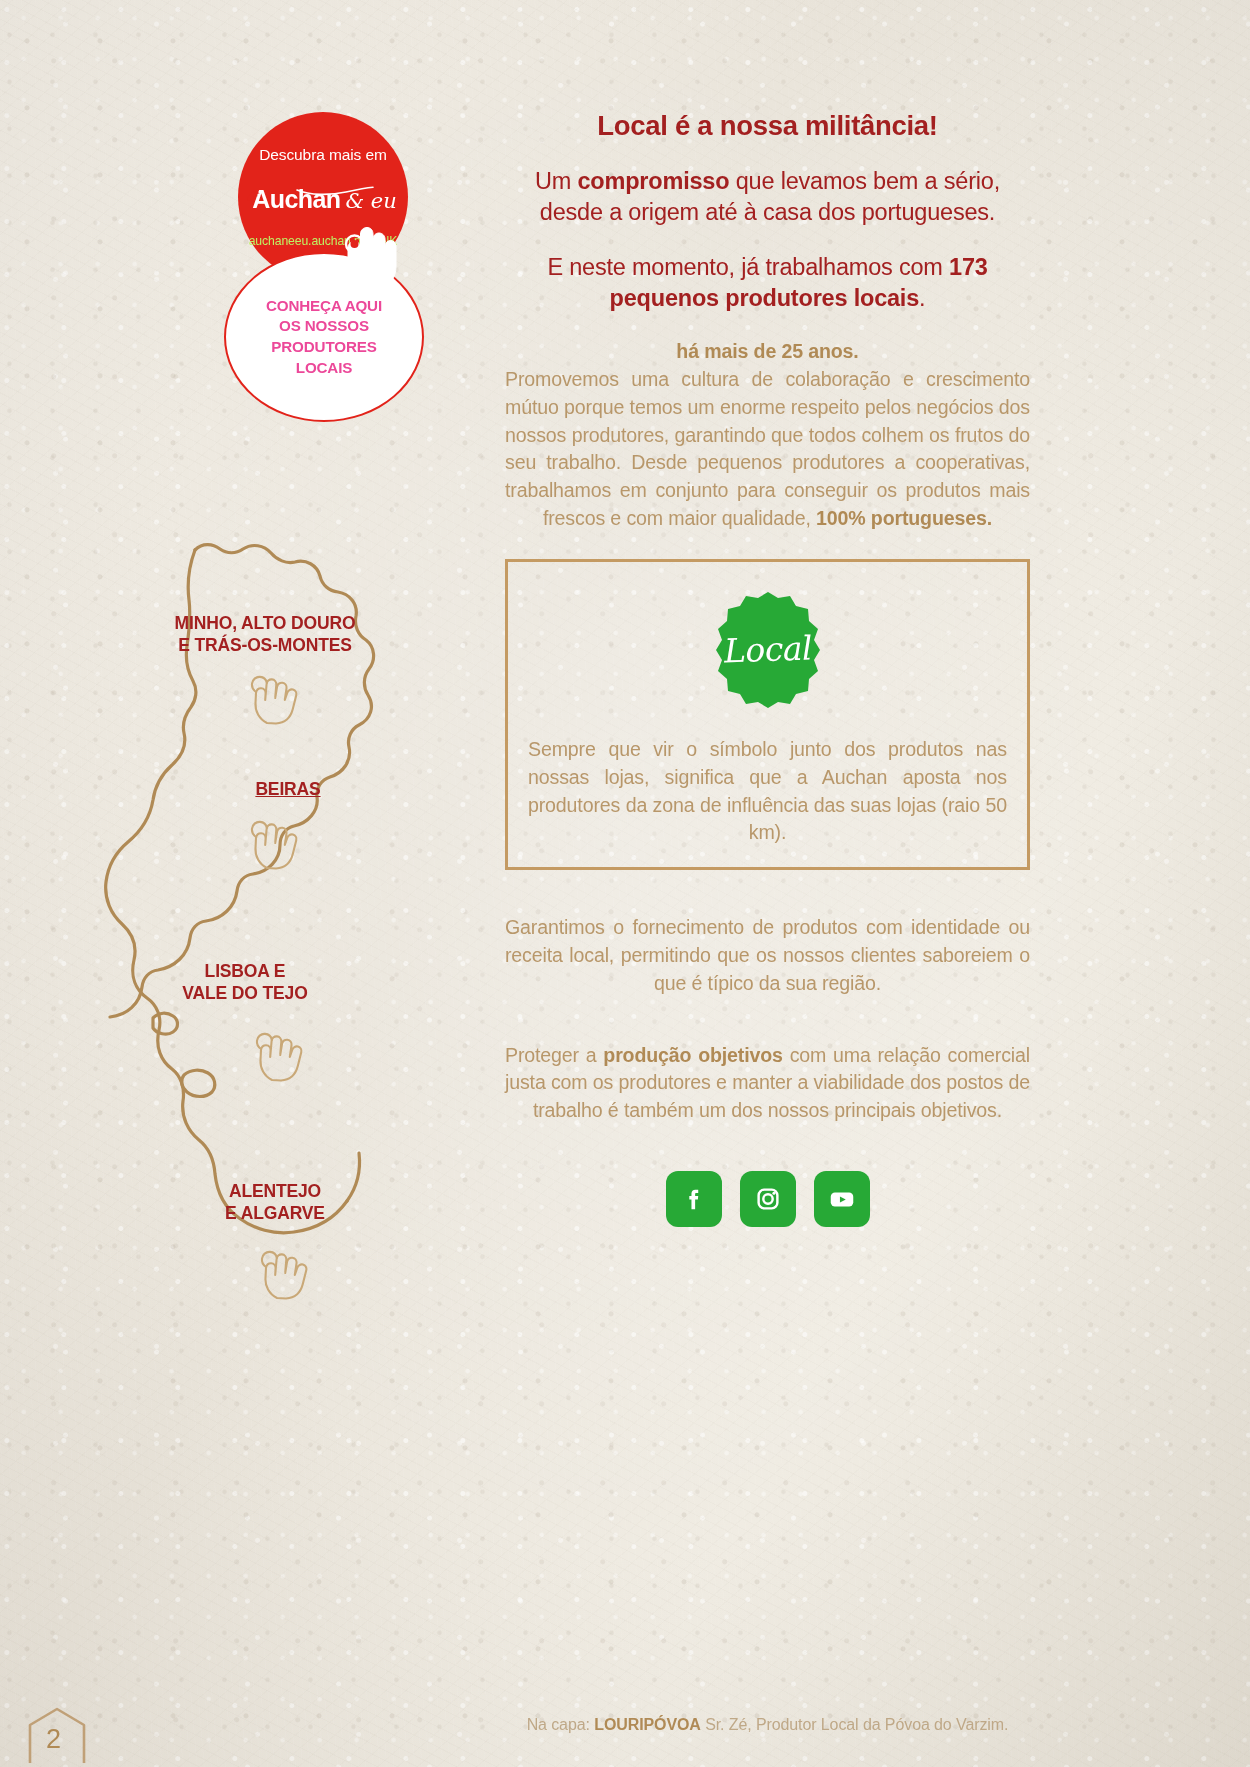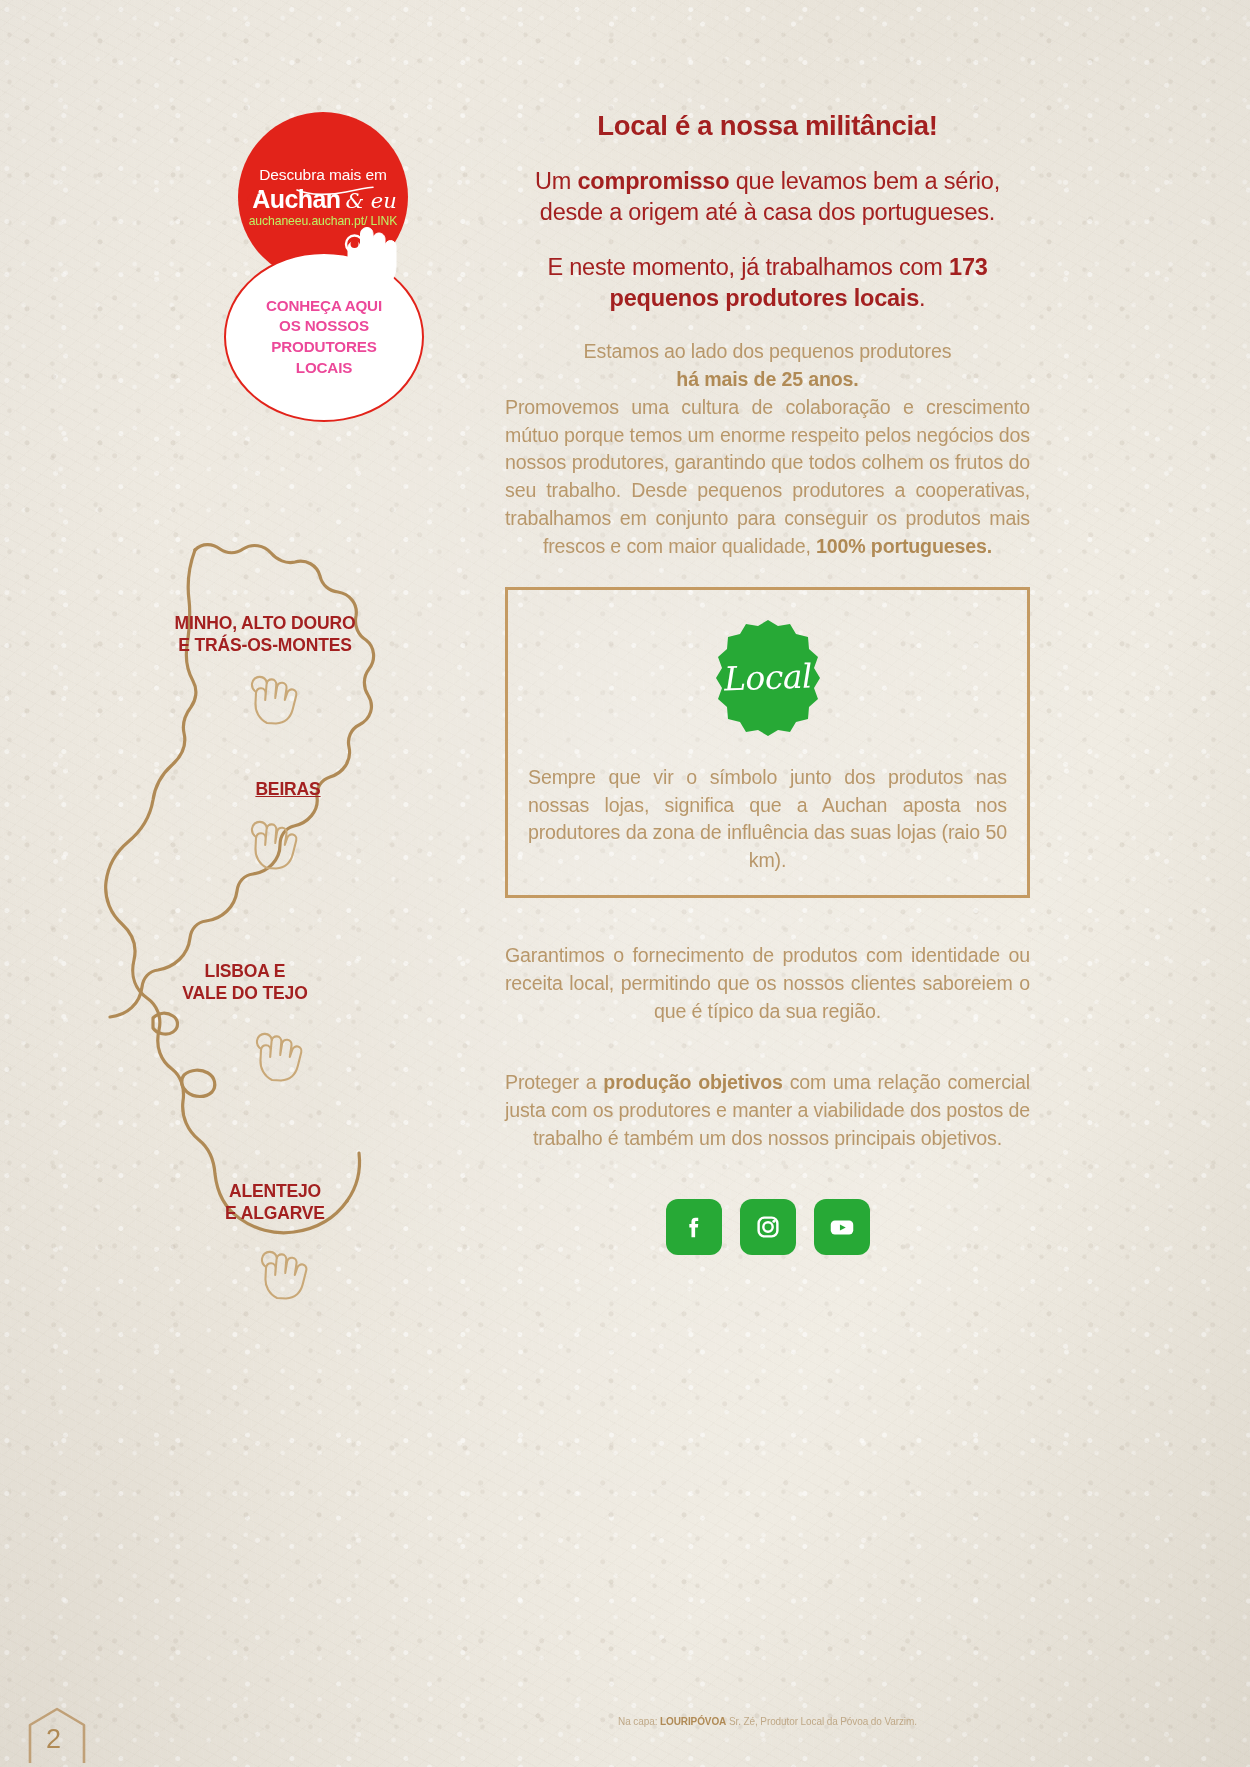--- a/index.html
+++ b/index.html
@@ -51,21 +51,21 @@
   #badge-group { position: absolute; left: 224px; top: 112px; width: 200px; height: 310px; }
 
   .bubble-red {
     position: absolute;
     left: 14px; top: 0;
     width: 170px; height: 170px;
     background: #e2231a;
     border-radius: 50%;
     display: flex; flex-direction: column;
     align-items: center; justify-content: center;
-    gap: 0;
+    gap: 20px;
   }
   .bubble-red::after {
     content: "";
     position: absolute;
     left: 28px; bottom: -22px;
     width: 0; height: 0;
     border-left: 26px solid transparent;
     border-right: 12px solid transparent;
     border-top: 34px solid #e2231a;
     transform: rotate(-8deg);
@@ -246,21 +246,21 @@
     display: flex; align-items: center; justify-content: center;
   }
 
   
   #footer-caption {
     position: absolute;
     left: 505px; top: 1716px;
     width: 525px;
     text-align: center;
     color: #bfa887;
-    font-size: 10px;
+    font-size: 16px;
     letter-spacing: -0.1px;
   }
   #footer-caption b { color: #b08a55; font-weight: bold; }
 
   
   #page-num {
     position: absolute;
     left: 26px; bottom: 0px;
     width: 62px; height: 62px;
   }
@@ -581,21 +581,20 @@
 
   <p class="red-para">
     <span>Um </span><b>compromisso</b><span> que levamos bem a sério, desde a origem até à casa dos portugueses.</span>
   </p>
 
   <p class="red-para">
     <span>E neste momento, já trabalhamos com </span><b>173 pequenos produtores locais</b><span>.</span>
   </p>
 
   <div class="tan-block">
-    <span class="center">Estamos ao lado dos pequenos produtores</span>
     <span class="center"><b>há mais de 25 anos.</b></span>
   </div>
   <p class="tan-para">
     <span>Promovemos uma cultura de colaboração e crescimento mútuo porque temos um enorme respeito pelos negócios dos nossos produtores, garantindo que todos colhem os frutos do seu trabalho. Desde pequenos produtores a cooperativas, trabalhamos em conjunto para conseguir os produtos mais frescos e com maior qualidade, </span><b>100% portugueses.</b>
   </p>
 
   <div class="local-box">
     <div class="local-badge">
       <svg viewBox="0 0 120 120" width="120" height="120">
         <path d="M60 2 L70 8 L82 6 L88 16 L100 19 L101 31 L110 39 L106 50 L112 60 L106 70 L110 81 L101 89 L100 101 L88 104 L82 114 L70 112 L60 118 L50 112 L38 114 L32 104 L20 101 L19 89 L10 81 L14 70 L8 60 L14 50 L10 39 L19 31 L20 19 L32 16 L38 6 L50 8 Z" fill="#27a936"></path>

